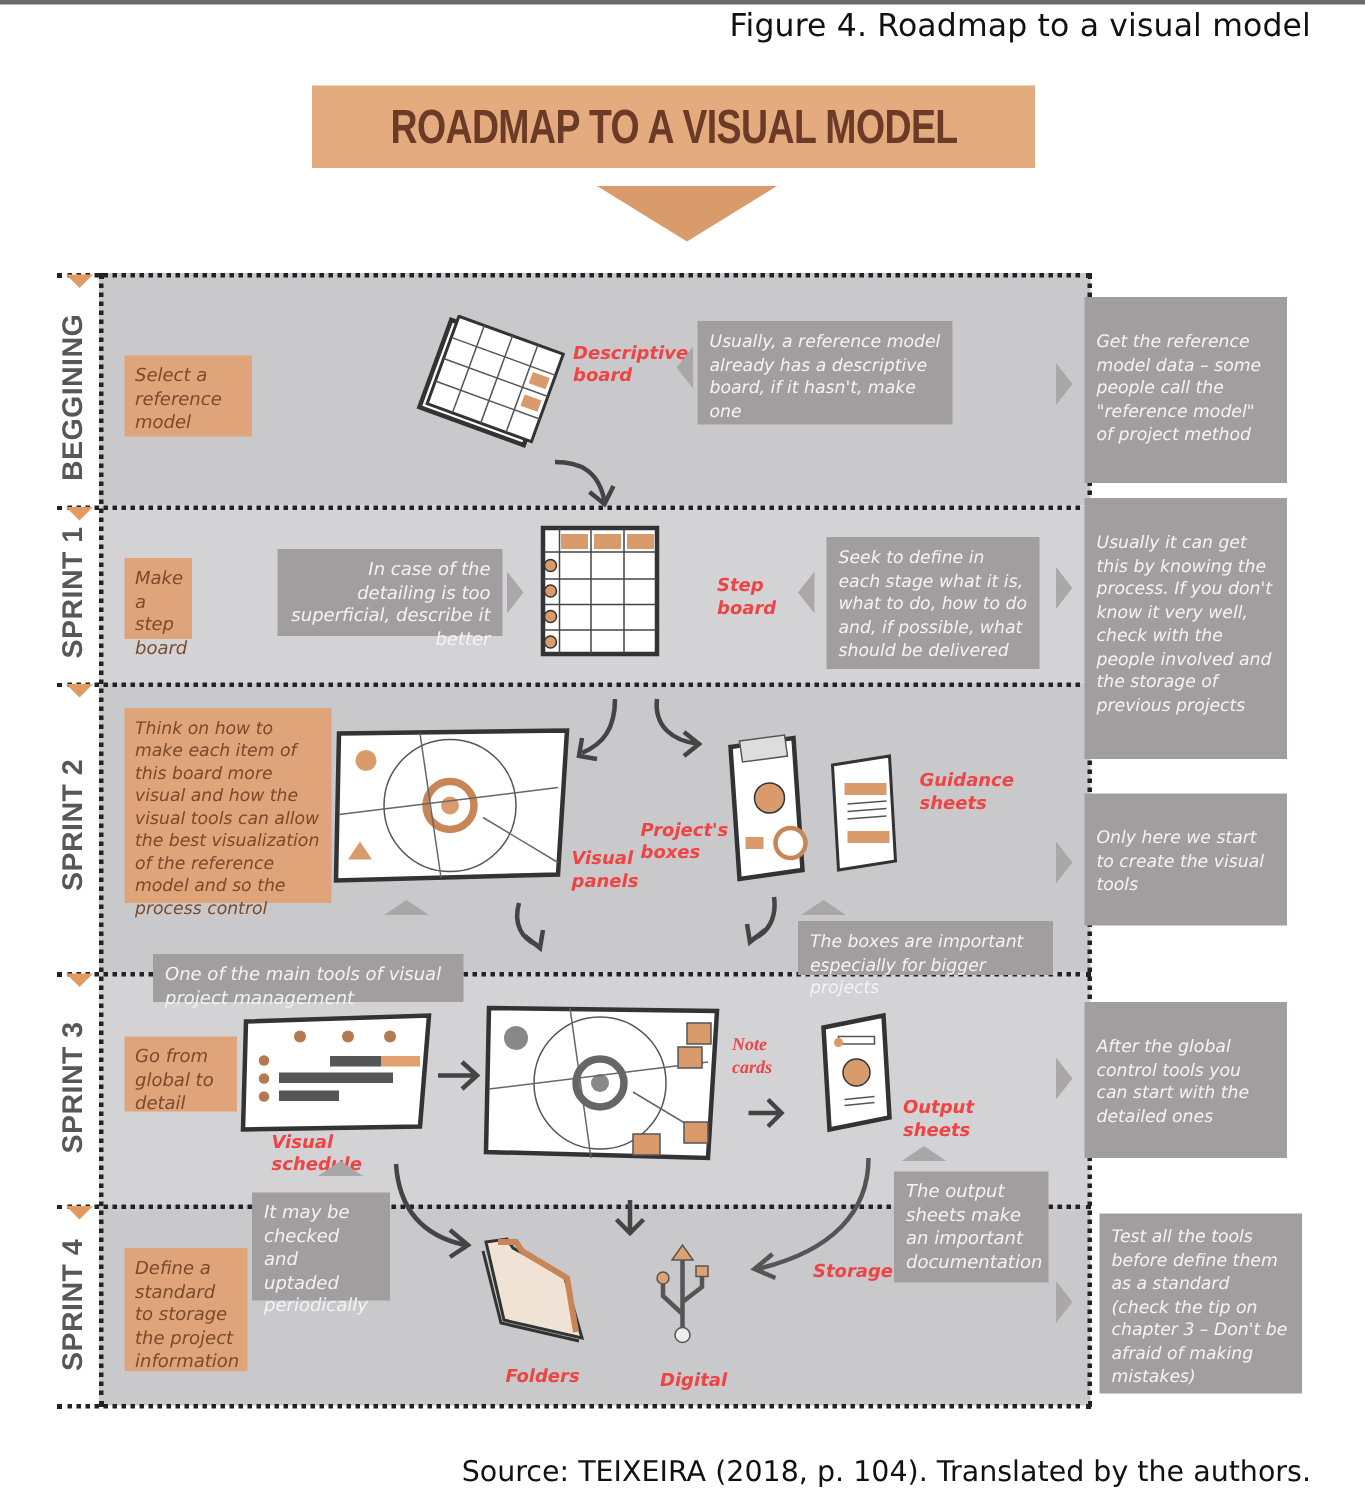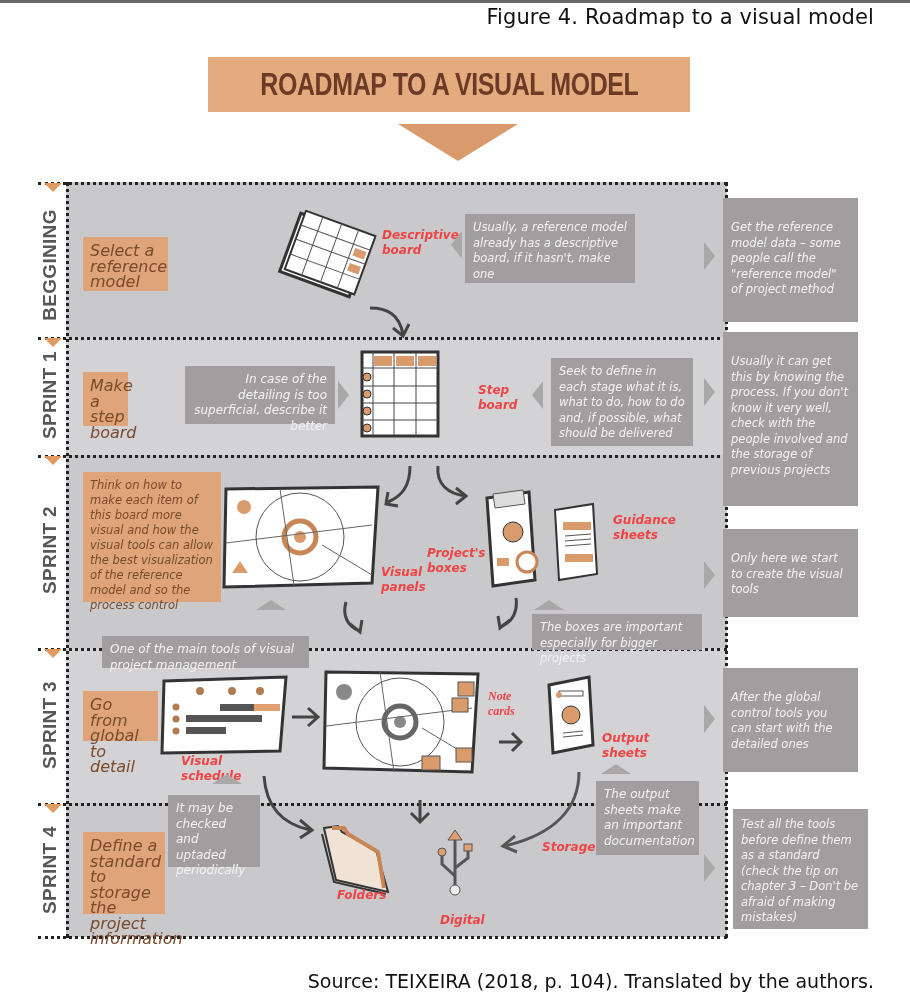--- a/index.html
+++ b/index.html
@@ -24,21 +24,21 @@
   .band-top-dots { position: absolute; left: 38px; height: 0; border-top: 3px dotted #222; }
   .vdots { position: absolute; left: 66px; width: 0; border-left: 3px dotted #222; }
   .rdots { position: absolute; left: 725px; width: 0; border-left: 3px dotted #222; }
 
   .side-label { position: absolute; left: 35px; width: 30px; display: flex; align-items: center; justify-content: center; }
   .side-label span { transform: rotate(-90deg); white-space: nowrap; font-family: "Liberation Sans", sans-serif;
     font-weight: 700; font-size: 19px; color: #575757; letter-spacing: 0.3px; display: inline-block; }
   .side-tri { position: absolute; left: 44px; width: 0; height: 0; border-left: 9px solid transparent;
     border-right: 9px solid transparent; border-top: 9px solid #e09a62; }
 
-  .orange-box { position: absolute; background: #dfa47a; color: #7a4a2b; font-style: italic; font-size: 16px;
+  .orange-box { position: absolute; background: #dfa47a; color: #7a4a2b; font-style: italic; font-size: 12px;
     line-height: 15.5px; padding: 6px 7px; font-family: "DejaVu Sans", sans-serif; }
   .grey-box { position: absolute; background: #a29ea0; color: #f3f3f3; font-style: italic; font-size: 12px;
     line-height: 15.5px; padding: 6px 8px; font-family: "DejaVu Sans", sans-serif; }
   .right-box { position: absolute; left: 723px; width: 135px; background: #a29ea0; color: #f3f3f3; font-style: italic;
     font-size: 11.5px; line-height: 15.5px; padding: 22px 8px 8px 8px; font-family: "DejaVu Sans", sans-serif; }
   .lbl { position: absolute; color: #ef4444; font-style: italic; font-weight: 700; font-size: 12px; line-height: 15px;
     font-family: "DejaVu Sans", sans-serif; }
 
   .tri-right { position: absolute; width: 0; height: 0; border-top: 14px solid transparent; border-bottom: 14px solid transparent;
     border-left: 11px solid #aaa7a9; }
@@ -254,21 +254,21 @@
     <path d="M42 48 L54 58 L42 66" fill="none" stroke="#444" stroke-width="3"></path>
 </svg>
 <svg class="illus" style="left:408px;top:798px;" width="24" height="28" viewBox="0 0 24 28">
   <path d="M12 2 L12 24 M3 15 L12 24 L21 15" fill="none" stroke="#444" stroke-width="3"></path>
 </svg>
 <svg class="illus" style="left:320px;top:822px;" width="75" height="75" viewBox="0 0 75 75">
   <path d="M4 6 L18 4 L22 10 L56 28 L68 70 L16 58 Z" fill="#f0e3d6" stroke="#333" stroke-width="2"></path>
   <path d="M12 6 L24 6 L28 12 L58 30 L64 66" fill="none" stroke="#c88555" stroke-width="4"></path>
   <path d="M2 12 L14 60 L66 72" fill="none" stroke="#333" stroke-width="2"></path>
 </svg>
-<div class="lbl" style="left:337px;top:888px;width:60px;">Folders</div>
+<div class="lbl" style="left:337px;top:910px;width:60px;">Folders</div>
 <svg class="illus" style="left:432px;top:828px;" width="46" height="70" viewBox="0 0 46 70">
   <path d="M23 60 L23 10" stroke="#555" stroke-width="3"></path>
   <path d="M16 12 L23 2 L30 12 Z" fill="#e0a070" stroke="#555"></path>
   <path d="M23 48 L10 36 L10 26" fill="none" stroke="#555" stroke-width="3"></path>
     <circle cx="10" cy="24" r="4" fill="#e0a070" stroke="#555"></circle>
   <path d="M23 40 L36 30 L36 22" fill="none" stroke="#555" stroke-width="3"></path>
     <rect x="32" y="16" width="8" height="7" fill="#e0a070" stroke="#555"></rect>
   <circle cx="23" cy="62" r="5" fill="#eee" stroke="#555"></circle>
 </svg>
 <div class="lbl" style="left:440px;top:913px;width:60px;">Digital</div>

